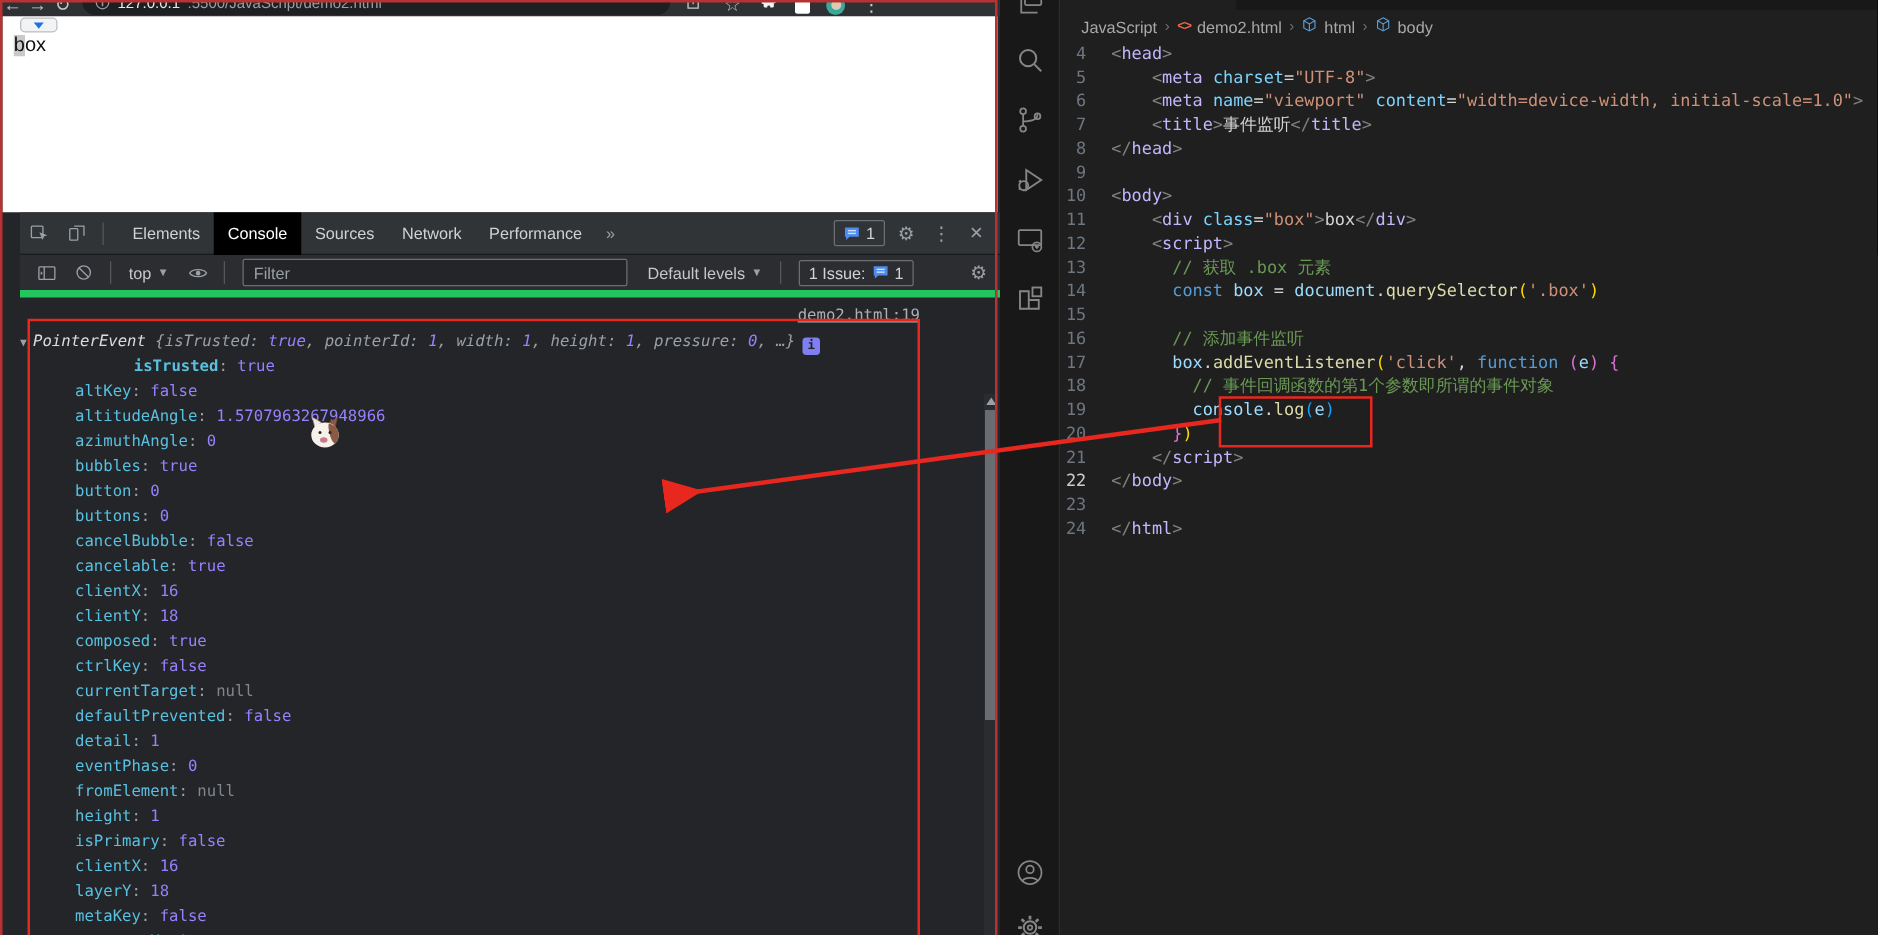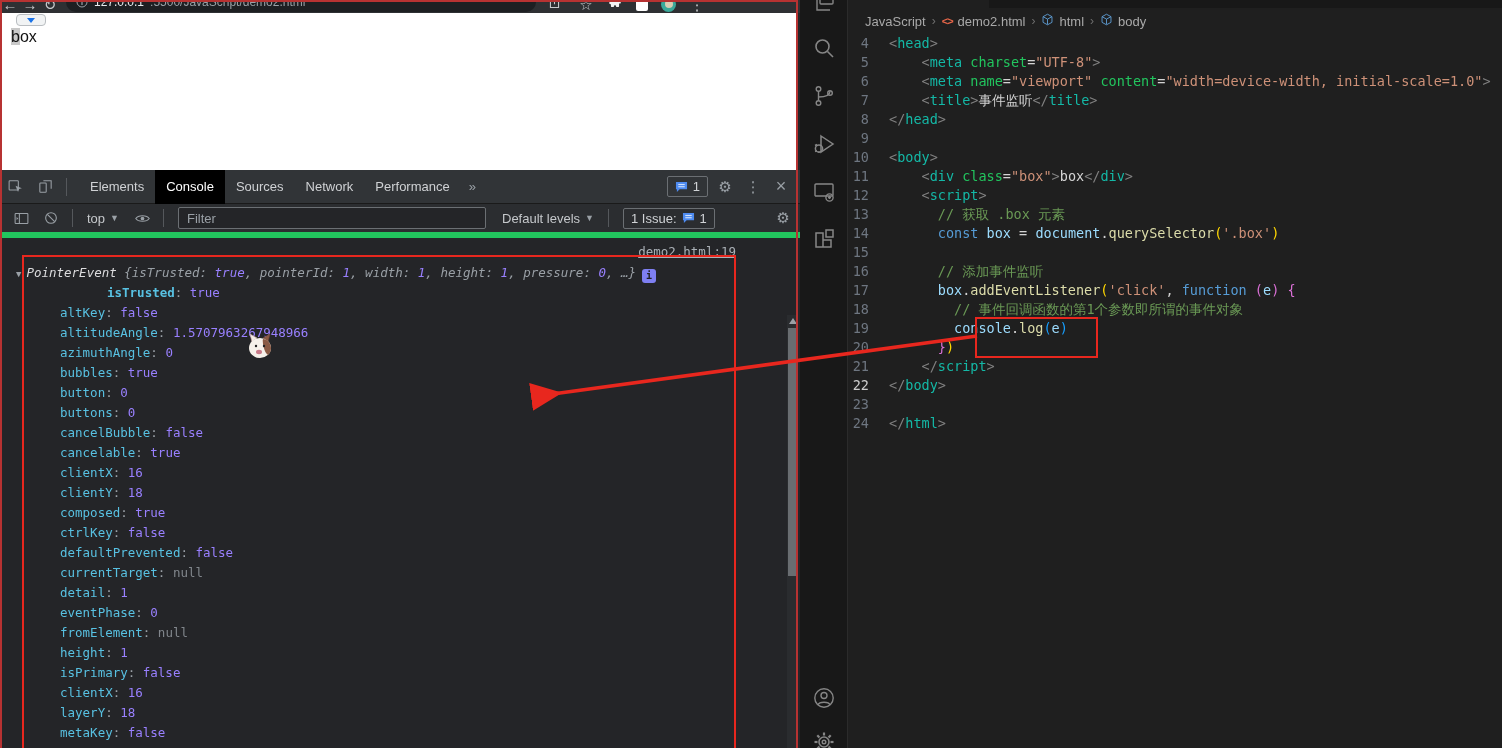--- a/index.html
+++ b/index.html
@@ -28,21 +28,21 @@
   .popup-sliver { position:absolute; left:14px; top:1px; width:30px; height:12px; background:#f1f3f4;
                   border:1px solid #b9bdc1; border-radius:4px; display:flex; align-items:center;
                   justify-content:center; }
   .popup-sliver .tri { width:0; height:0; border-left:4px solid transparent; border-right:4px solid transparent;
                   border-top:5px solid #1a73e8; }
   .page-text { position:absolute; left:9px; top:15px; font-size:16px; color:#111; }
   .page-text::first-letter { background:#c9c9c9; }
 
   
   .devtools { position:absolute; left:0; top:170px; right:0; bottom:0; background:#242528;
-              color:#d0d3d6; font-size:13px; }
+              color:#d0d3d6; font-size:13px;padding-left:16px; }
   .dt-tabs { height:34px; background:#313437; border-bottom:1px solid #1a1a1a;
              display:flex; align-items:center; }
   .dt-icbtn { width:30px; height:26px; display:flex; align-items:center; justify-content:center;
               color:#9aa0a6; flex:0 0 auto; }
   .vsep { width:1px; height:18px; background:#55585c; margin:0 6px; flex:0 0 auto; }
   .dt-tablist { display:flex; height:34px; margin-left:6px; }
   .dt-tab { padding:0 11px; line-height:34px; color:#cfd1d4; white-space:nowrap; }
   .dt-tab.active { background:#000; color:#fff; }
   .dt-more { color:#9aa0a6; padding:0 8px; line-height:34px; }
   .dt-tabs-right { margin-left:auto; display:flex; align-items:center; gap:6px; padding-right:8px; }
@@ -91,21 +91,21 @@
                 color:#a9a9a9; font-size:13px; background:#1f1f1f; }
   .bc-chev { color:#6e6e6e; font-size:12px; }
   .bc-item { display:flex; align-items:center; gap:5px; }
   .bc-html-ic { color:#e8674a; font-weight:bold; font-size:11px; letter-spacing:-1px; }
   .code { position:absolute; left:0; top:34px; right:0; bottom:0;
           font-family:"DejaVu Sans Mono", monospace; font-size:13.5px; }
   .code-line { height:19px; line-height:19px; display:flex; white-space:pre; }
   .ln { width:40px; text-align:right; color:#6e7681; padding-right:20px; flex:0 0 auto; }
   .ln.active { color:#cccccc; }
   .lc { white-space:pre; }
-  .tok-p{color:#808080}.tok-t{color:#14b8a6}.tok-a{color:#22c55e}.tok-s{color:#ce9178}
+  .tok-p{color:#808080}.tok-t{color:#c4b5fd}.tok-a{color:#7dd3fc}.tok-s{color:#ce9178}
   .tok-x{color:#d4d4d4}.tok-c{color:#6a9955}.tok-k{color:#569cd6}.tok-v{color:#9cdcfe}
   .tok-f{color:#dcdcaa}.tok-o{color:#d4d4d4}.tok-b1{color:#ffd700}.tok-b2{color:#da70d6}.tok-b3{color:#179fff}
 
   
   .annot { position:absolute; border:2px solid #e8271e; pointer-events:none; }
   .browser-rect { left:0; top:0; width:798px; height:900px; border-color:#b73232; border-width:2px; }
   .console-rect { left:22px; top:255px; width:714px; height:600px; }
   .code-rect { left:975px; top:317px; width:123px; height:41px; }
   .arrow-svg { position:absolute; left:0; top:0; pointer-events:none; }
   .cat { position:absolute; left:246px; top:332px; width:28px; height:28px; pointer-events:none; }
@@ -249,22 +249,22 @@
             <div class="prop-row"><span class="pk">azimuthAngle</span><span class="pcolon">: </span><span class="pv-purple">0</span></div>
             <div class="prop-row"><span class="pk">bubbles</span><span class="pcolon">: </span><span class="pv-purple">true</span></div>
             <div class="prop-row"><span class="pk">button</span><span class="pcolon">: </span><span class="pv-purple">0</span></div>
             <div class="prop-row"><span class="pk">buttons</span><span class="pcolon">: </span><span class="pv-purple">0</span></div>
             <div class="prop-row"><span class="pk">cancelBubble</span><span class="pcolon">: </span><span class="pv-purple">false</span></div>
             <div class="prop-row"><span class="pk">cancelable</span><span class="pcolon">: </span><span class="pv-purple">true</span></div>
             <div class="prop-row"><span class="pk">clientX</span><span class="pcolon">: </span><span class="pv-purple">16</span></div>
             <div class="prop-row"><span class="pk">clientY</span><span class="pcolon">: </span><span class="pv-purple">18</span></div>
             <div class="prop-row"><span class="pk">composed</span><span class="pcolon">: </span><span class="pv-purple">true</span></div>
             <div class="prop-row"><span class="pk">ctrlKey</span><span class="pcolon">: </span><span class="pv-purple">false</span></div>
+            <div class="prop-row"><span class="pk">currentTarget</span><span class="pcolon">: </span><span class="pv-null">null</span></div>
             <div class="prop-row"><span class="pk">defaultPrevented</span><span class="pcolon">: </span><span class="pv-purple">false</span></div>
-            <div class="prop-row"><span class="pk">currentTarget</span><span class="pcolon">: </span><span class="pv-null">null</span></div>
             <div class="prop-row"><span class="pk">detail</span><span class="pcolon">: </span><span class="pv-purple">1</span></div>
             <div class="prop-row"><span class="pk">eventPhase</span><span class="pcolon">: </span><span class="pv-purple">0</span></div>
             <div class="prop-row"><span class="pk">fromElement</span><span class="pcolon">: </span><span class="pv-null">null</span></div>
             <div class="prop-row"><span class="pk">height</span><span class="pcolon">: </span><span class="pv-purple">1</span></div>
             <div class="prop-row"><span class="pk">isPrimary</span><span class="pcolon">: </span><span class="pv-purple">false</span></div>
             <div class="prop-row"><span class="pk">clientX</span><span class="pcolon">: </span><span class="pv-purple">16</span></div>
             <div class="prop-row"><span class="pk">layerY</span><span class="pcolon">: </span><span class="pv-purple">18</span></div>
             <div class="prop-row"><span class="pk">metaKey</span><span class="pcolon">: </span><span class="pv-purple">false</span></div>
             <div class="prop-row"><span class="pk">movementX</span><span class="pcolon">: </span><span class="pv-purple">0</span></div>
           </div>

